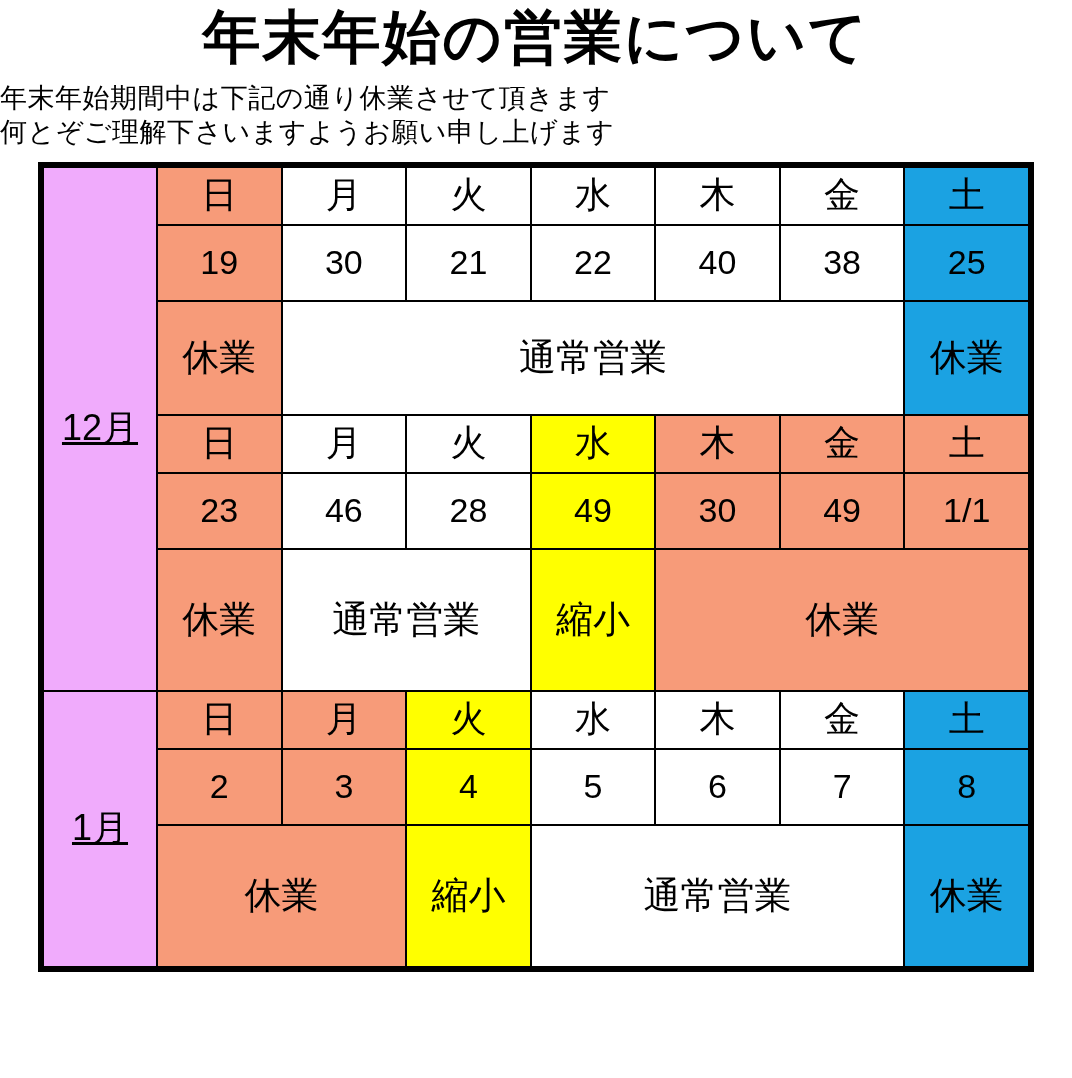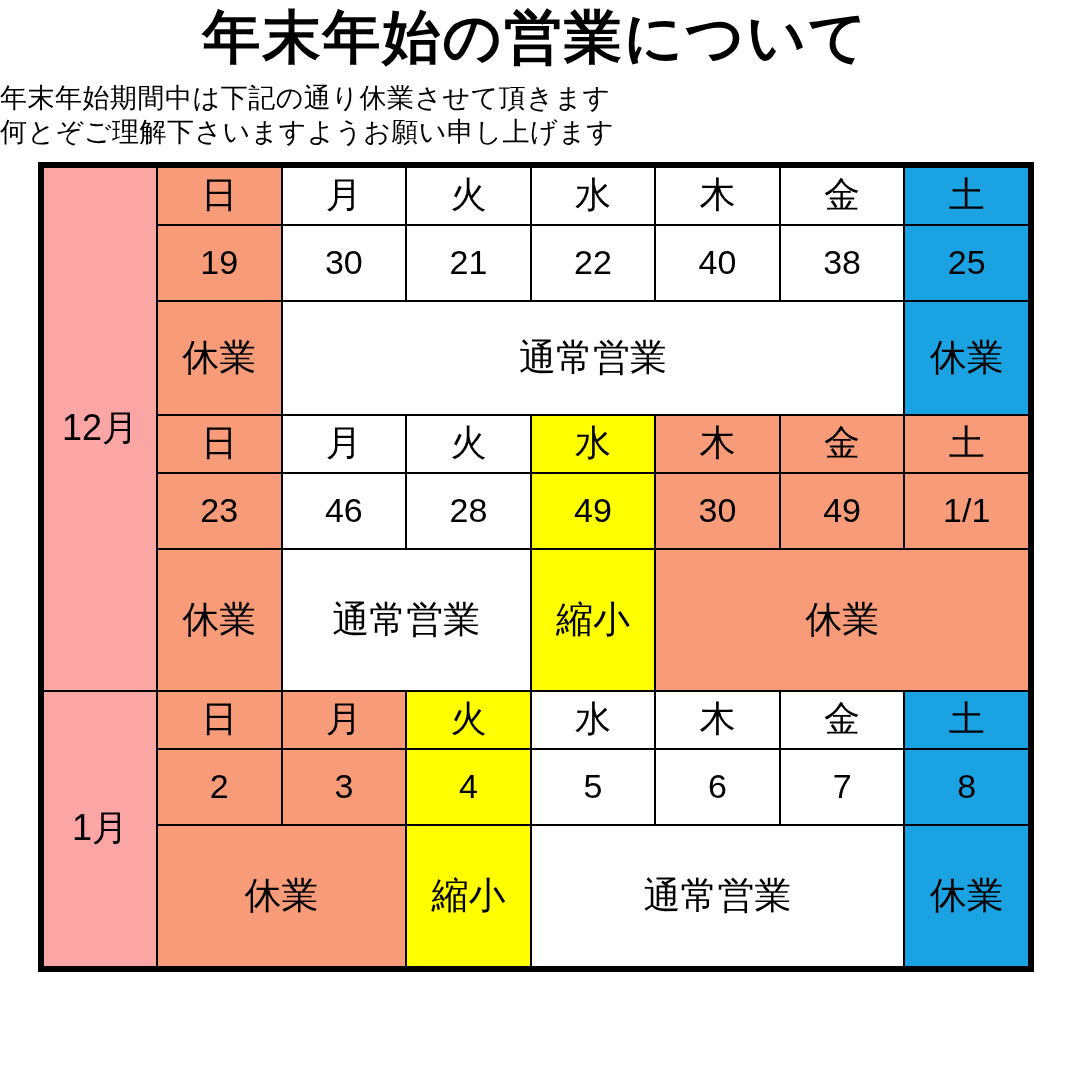--- a/index.html
+++ b/index.html
@@ -48,22 +48,23 @@
   table.cal td {
     border: 2px solid #000000;
     text-align: center;
     vertical-align: middle;
     font-size: 34px;
     padding: 0;
   }
   td.monthlabel {
     width: 112px;
     font-size: 34px;
-    background: #fca5a5;
+    background: #f0abfc;
     border-left: none;
+    text-decoration: underline;
   }
   tr.hdr td { height: 56px; font-size: 36px; }
   tr.num td { height: 74px; font-size: 34px; margin-top: 48px; }
   tr.sts td { height: 112px; font-size: 37px; }
   tr.sts2 td { height: 140px; font-size: 37px; }
   .salmon { background: #f79b79; }
   .blue   { background: #1ba2e2; }
   .yellow { background: #ffff00; }
   .white  { background: #ffffff; }
   .thickline td { border-top: 4px solid #000000; }

